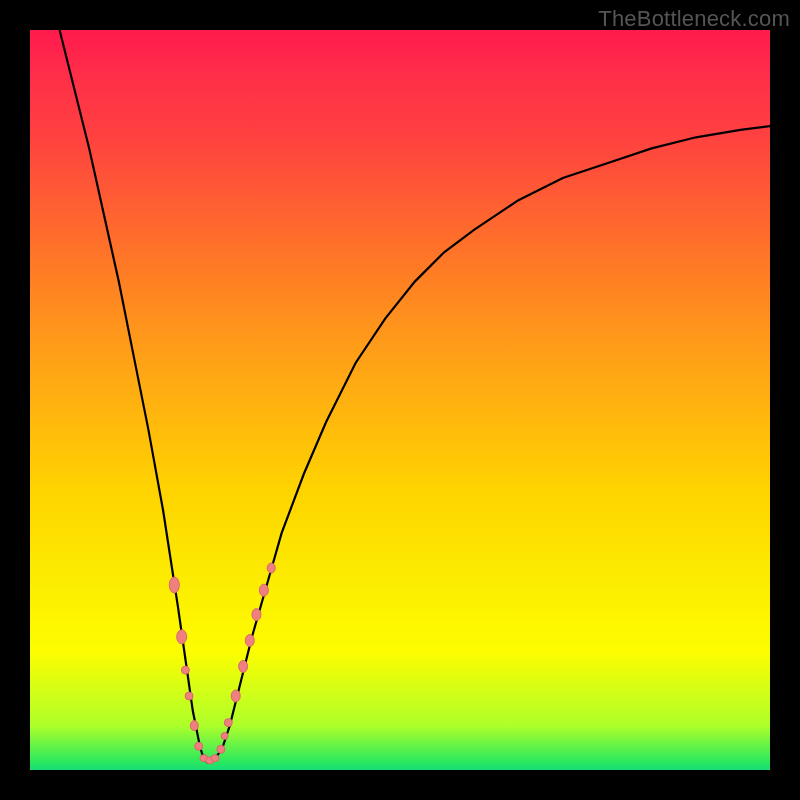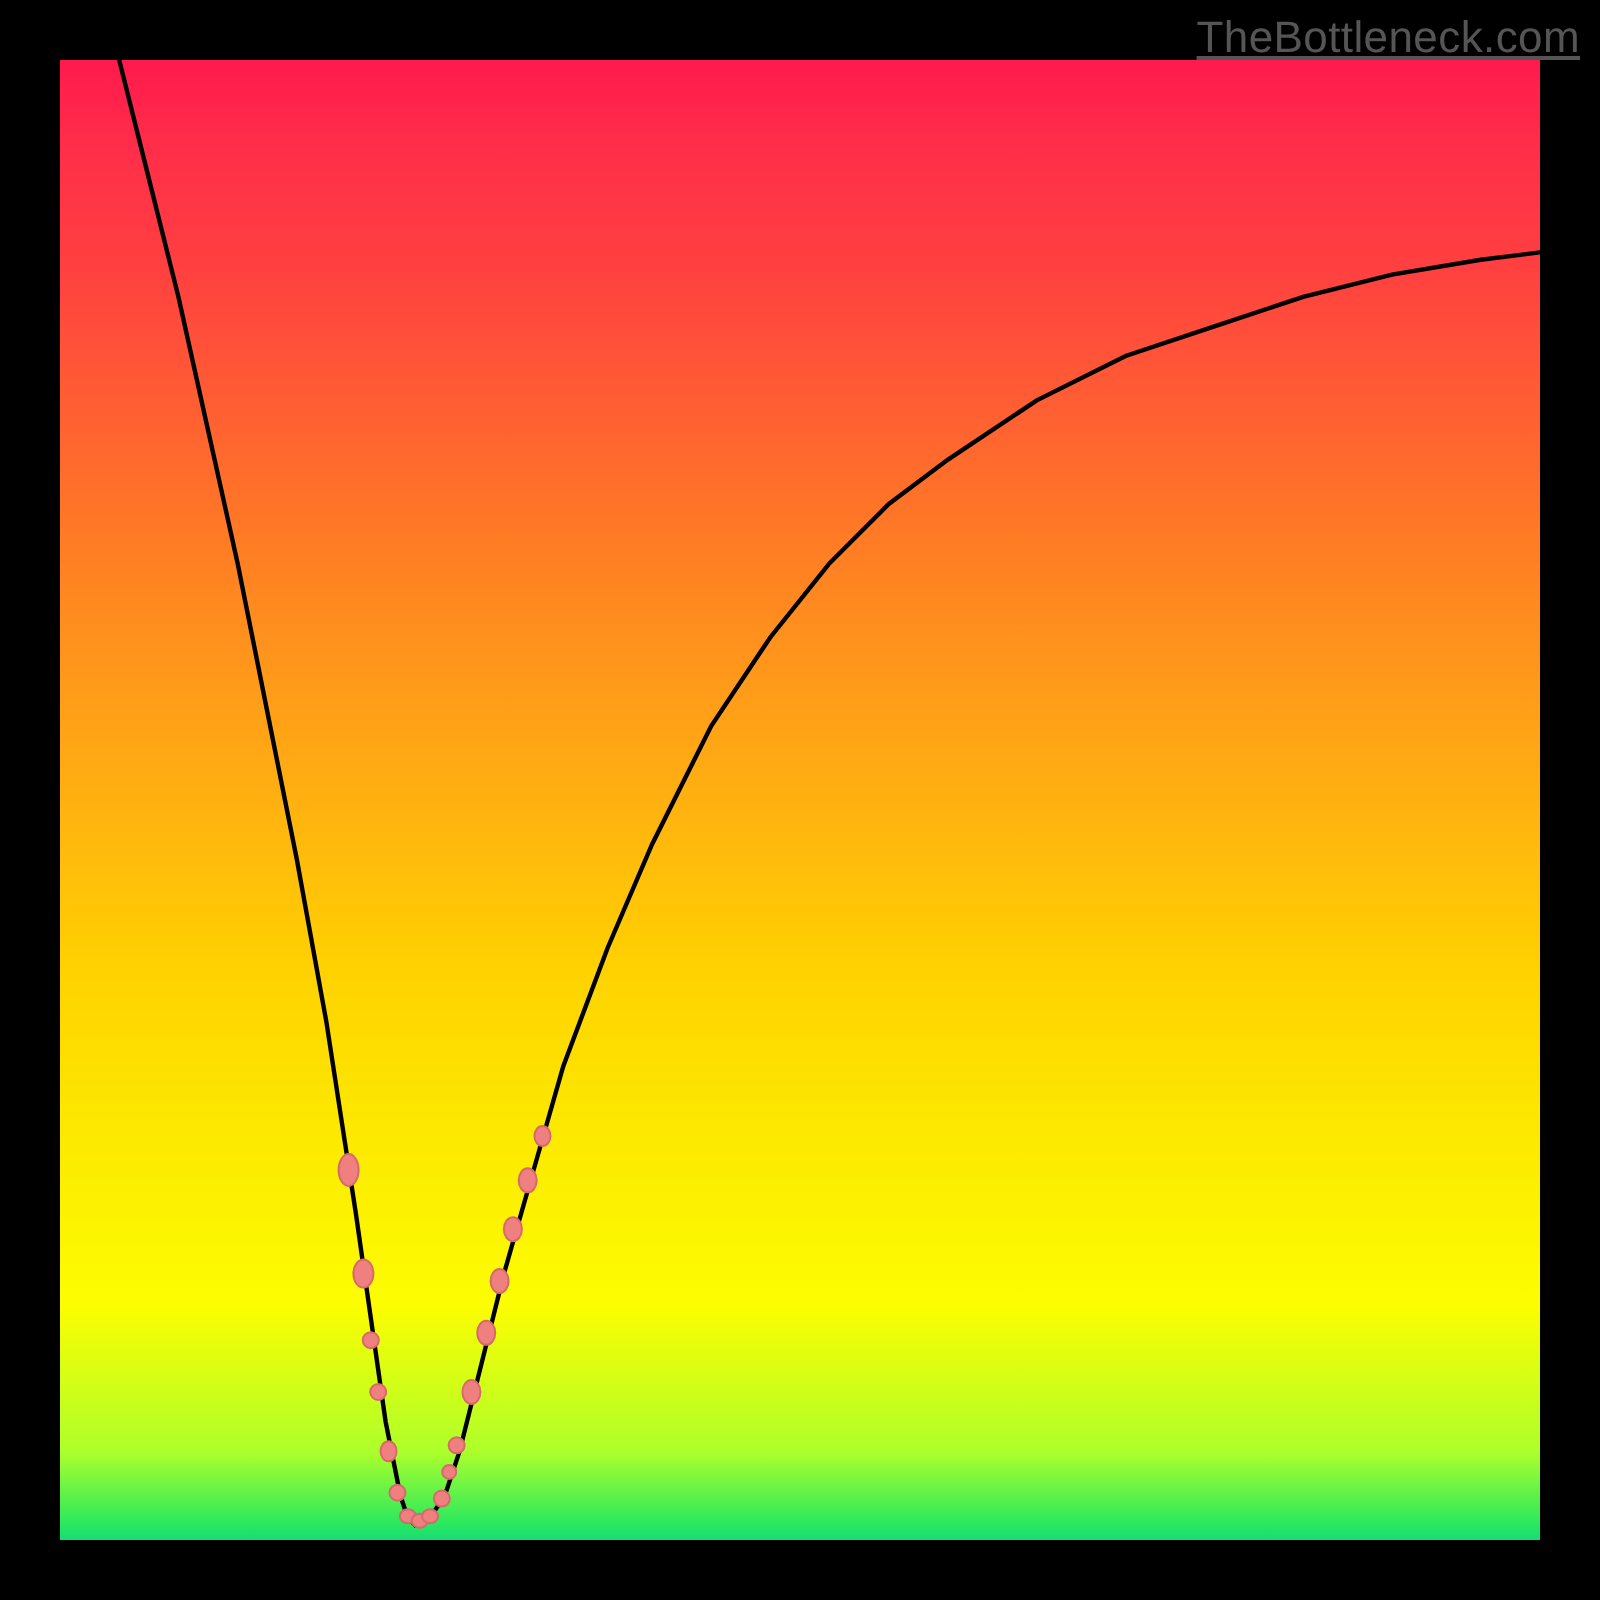--- a/index.html
+++ b/index.html
@@ -47,21 +47,20 @@
   }
   .watermark {
     position: absolute;
     top: 6px;
     right: 10px;
     color: #555;
     font-size: 22px;
     font-weight: 500;
     letter-spacing: 0.2px;
     user-select: none;
-    text-decoration: underline;
   }
   svg.curve-layer {
     position: absolute;
     left: 0; top: 0;
     width: 740px; height: 740px;
     overflow: visible;
   }
   .bead {
     fill: #f08080;
     stroke: #d46a6a;

